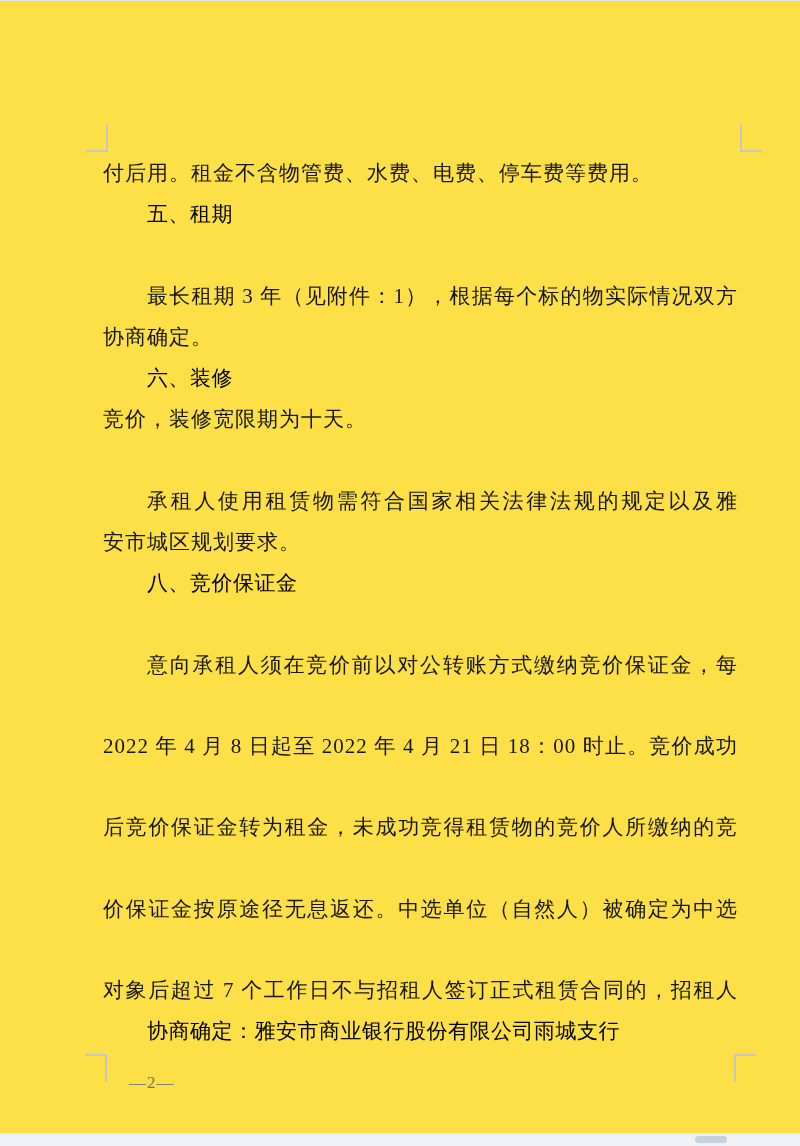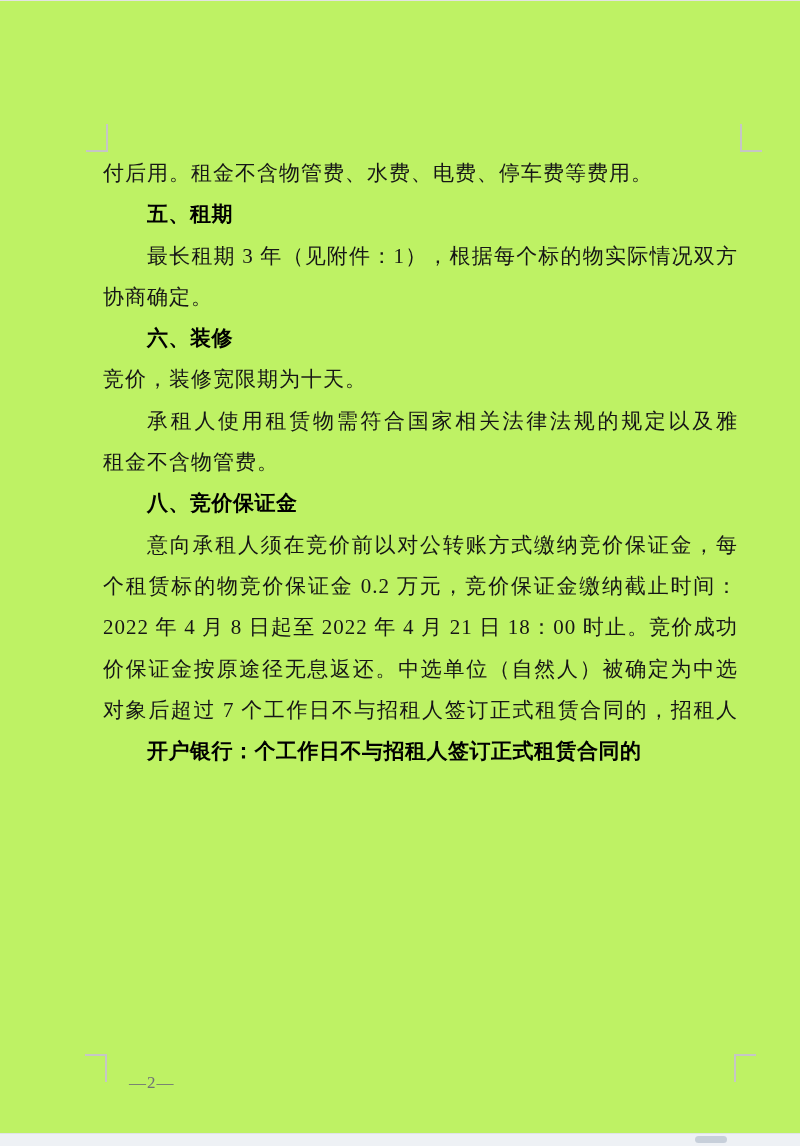--- a/index.html
+++ b/index.html
@@ -6,21 +6,21 @@
   html, body { width: 800px; height: 1146px; background: #ffffff; overflow: hidden; }
   body { font-family: "Liberation Serif", "DejaVu Serif", serif; position: relative; }
 
   .viewer-top-edge {
     position: absolute; left: 0; top: 0; width: 800px; height: 1px;
     background: #e3e3e3;
   }
 
   .doc-page {
     position: absolute; left: 0; top: 1px; width: 800px; height: 1132px;
-    background: #bef264;
+    background: #fde047;
   }
 
   
   .mark { position: absolute; }
   .mark-tl { left: 86px;  top: 123px;  width: 22px; height: 28px; border-right: 2px solid #c6c6c6; border-bottom: 2px solid #c6c6c6; }
   .mark-tr { left: 740px; top: 123px;  width: 22px; height: 28px; border-left: 2px solid #c6c6c6;  border-bottom: 2px solid #c6c6c6; }
   .mark-bl { left: 85px;  top: 1053px; width: 22px; height: 28px; border-right: 2px solid #c6c6c6; border-top: 2px solid #c6c6c6; }
   .mark-br { left: 734px; top: 1053px; width: 22px; height: 28px; border-left: 2px solid #c6c6c6;  border-top: 2px solid #c6c6c6; }
 
   .text-block {
@@ -28,27 +28,28 @@
     color: #161616;
   }
   .line {
     height: 41.3px; line-height: 41.3px;
     font-size: 21px;
     letter-spacing: 1px;
     white-space: nowrap;
     font-weight: 400;
   }
   .line.indent { padding-left: 44px; }
-  .line.bold { font-weight: 700; color: #000; letter-spacing: 0.5px; }
+  .line.bold { font-weight: 400; color: #000; letter-spacing: 0.5px; }
   .line.justify {
     white-space: normal;
     text-align: justify;
     text-align-last: justify;
     text-justify: inter-character;
     word-break: break-all;
+    margin-top: 40px;
   }
 
   .page-number {
     position: absolute; left: 129px; top: 1072px;
     font-size: 17px; color: #6e7276; letter-spacing: 1px;
     font-family: "Liberation Serif", "DejaVu Serif", serif;
   }
 
   .h-scrollbar {
     position: absolute; left: 0; bottom: 0; width: 800px; height: 13px;
@@ -71,28 +72,28 @@
   <div class="mark mark-br"></div>
 
   <div class="text-block">
       <div class="line">付后用。租金不含物管费、水费、电费、停车费等费用。</div>
       <div class="line indent bold">五、租期</div>
       <div class="line indent justify">最长租期 3 年（见附件：1），根据每个标的物实际情况双方</div>
       <div class="line">协商确定。</div>
       <div class="line indent bold">六、装修</div>
       <div class="line">竞价，装修宽限期为十天。</div>
       <div class="line indent justify">承租人使用租赁物需符合国家相关法律法规的规定以及雅</div>
-      <div class="line">租金不含物管费。</div>
+      <div class="line">安市城区规划要求。</div>
       <div class="line indent bold">八、竞价保证金</div>
       <div class="line indent justify">意向承租人须在竞价前以对公转账方式缴纳竞价保证金，每</div>
-      <div class="line justify">个租赁标的物竞价保证金 0.2 万元，竞价保证金缴纳截止时间：</div>
       <div class="line justify">2022 年 4 月 8 日起至 2022 年 4 月 21 日 18：00 时止。竞价成功</div>
+      <div class="line justify">后竞价保证金转为租金，未成功竞得租赁物的竞价人所缴纳的竞</div>
       <div class="line justify">价保证金按原途径无息返还。中选单位（自然人）被确定为中选</div>
       <div class="line justify">对象后超过 7 个工作日不与招租人签订正式租赁合同的，招租人</div>
-      <div class="line indent bold">开户银行：个工作日不与招租人签订正式租赁合同的</div>
+      <div class="line indent bold">协商确定：雅安市商业银行股份有限公司雨城支行</div>
     </div>
 
   <div class="page-number">—2—</div>
 </div>
 
 <div class="h-scrollbar">
   <div class="h-scrollbar-thumb"></div>
 </div>
 
 </body></html>

